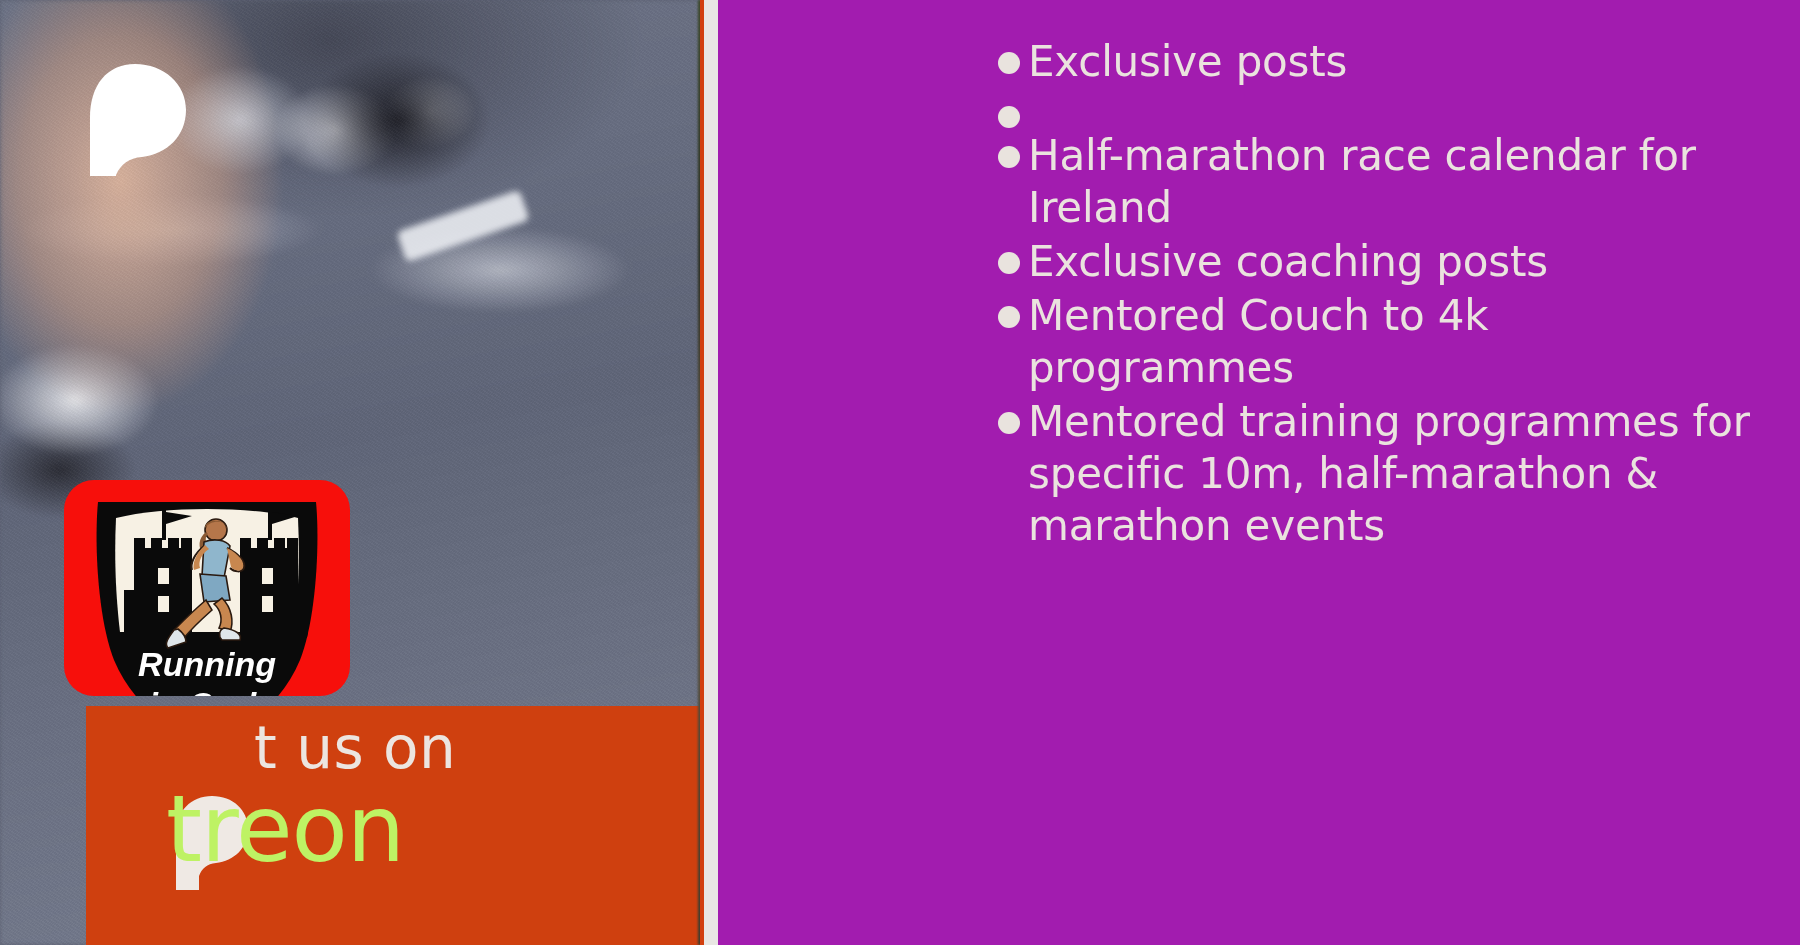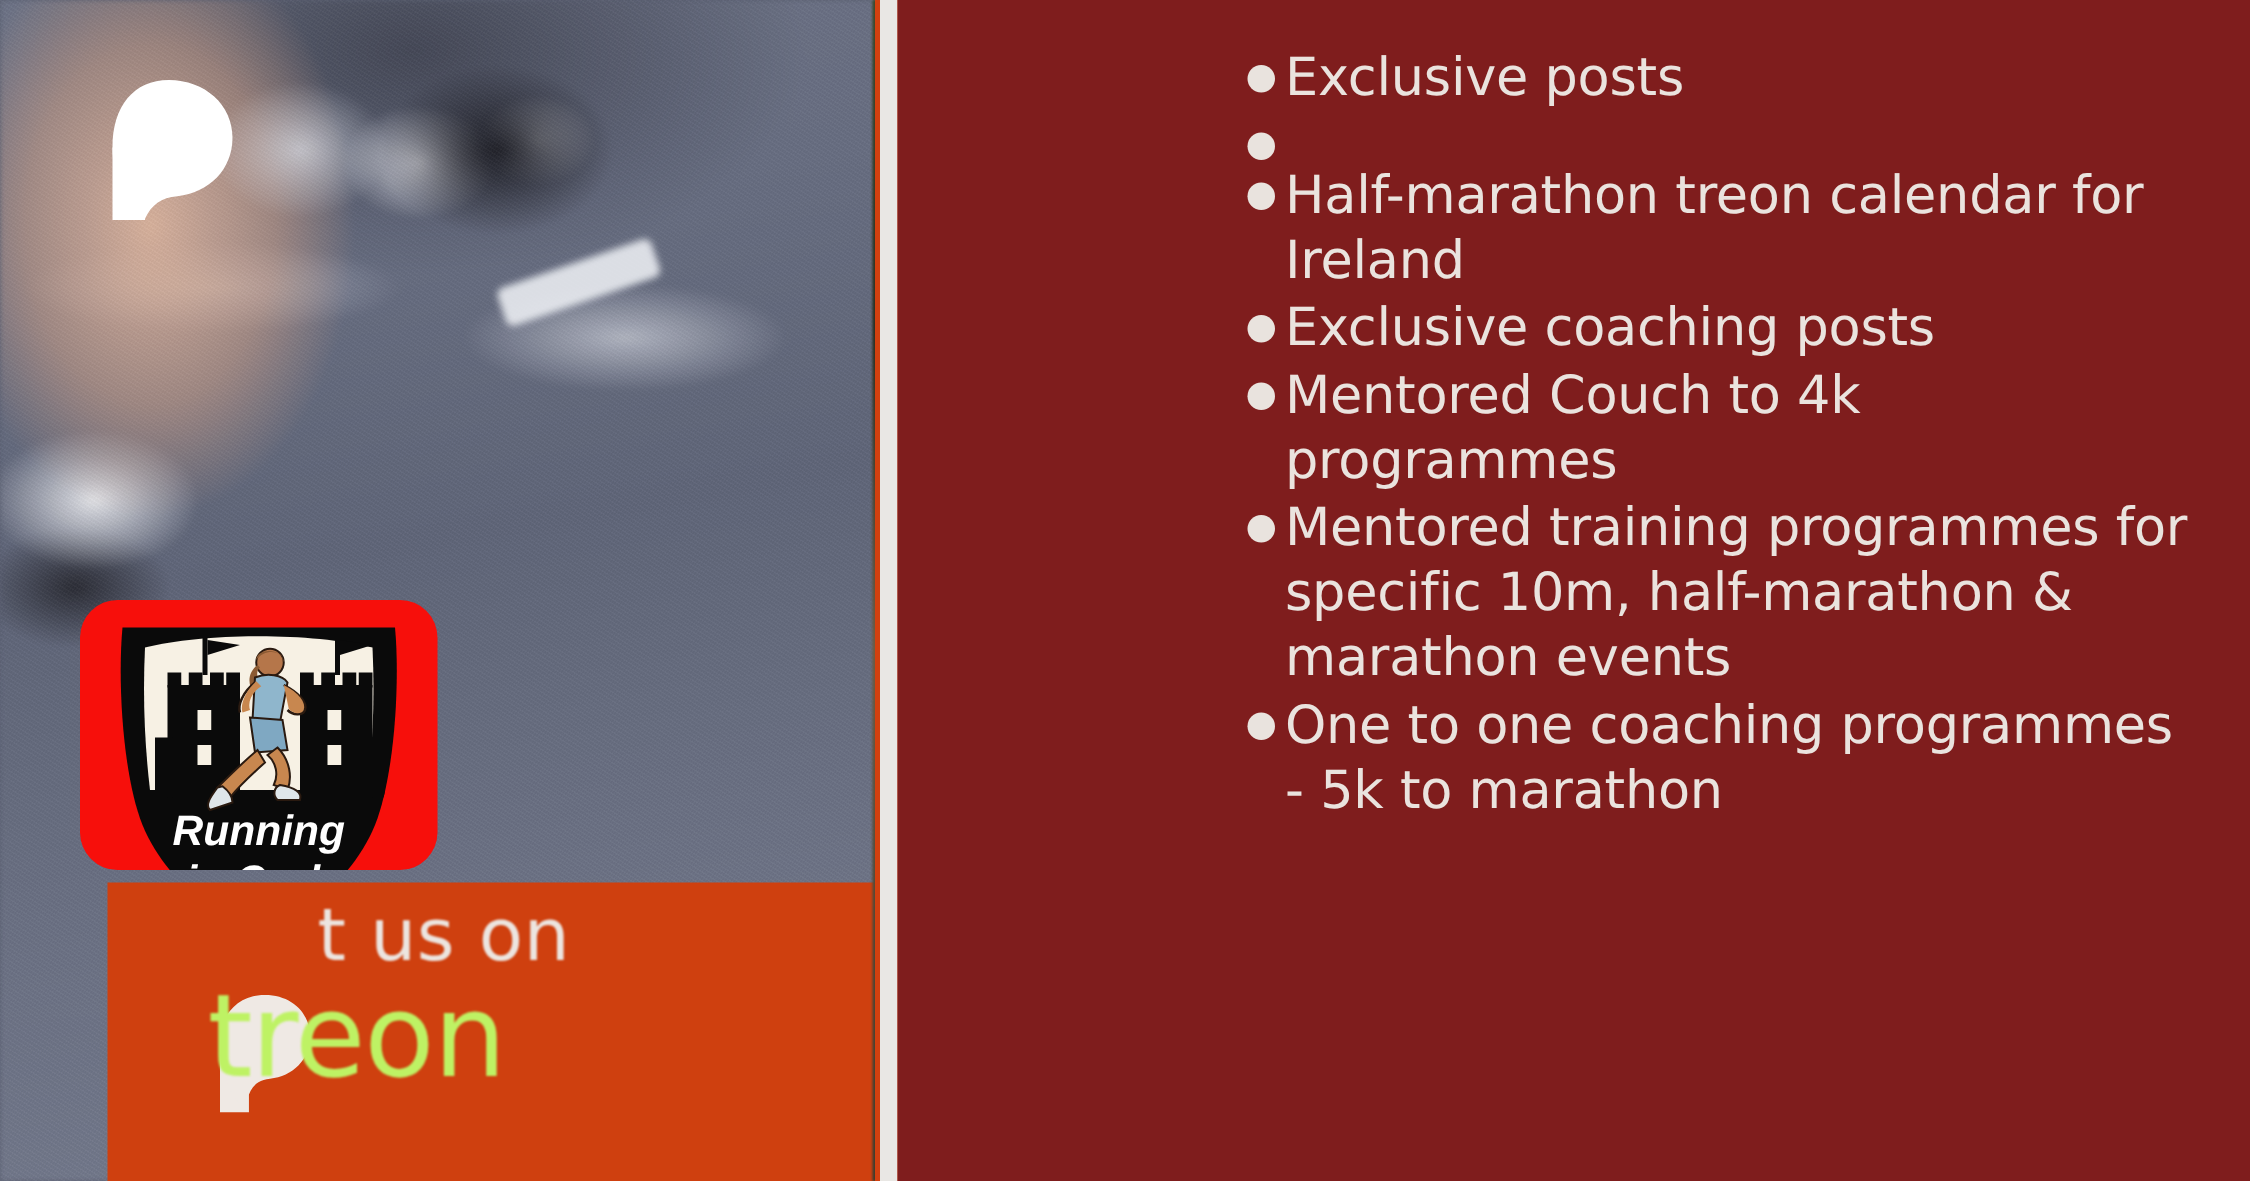--- a/index.html
+++ b/index.html
@@ -86,21 +86,21 @@
   
   .badge{
     position:absolute;left:64px;top:480px;width:286px;height:216px;
     background:#f70f0b;border-radius:30px;overflow:hidden;
   }
   .badge svg{display:block;width:286px;height:272px;}
 
   
   .right-panel{
     position:absolute;left:718px;top:0;width:1082px;height:945px;
-    background:#7f1d1d;
+    background:#a21caf;
   }
   .benefits{
     position:absolute;left:280px;top:36px;width:760px;
     list-style:none;margin:0;padding:0;
   }
   .benefit{
     display:flex;align-items:flex-start;
     margin:0 0 2px 0;
   }
   .bullet{
@@ -225,34 +225,30 @@
     <ul class="benefits">
       <li class="benefit">
         <span class="bullet"></span>
         <span class="benefit-text">Exclusive posts</span>
       </li>
       <li class="benefit">
         <span class="bullet"></span>
       </li>
       <li class="benefit">
         <span class="bullet"></span>
-        <span class="benefit-text">Half-marathon treon calendar for Ireland</span>
+        <span class="benefit-text">Half-marathon race calendar for Ireland</span>
       </li>
       <li class="benefit">
         <span class="bullet"></span>
         <span class="benefit-text">Exclusive coaching posts</span>
       </li>
       <li class="benefit">
         <span class="bullet"></span>
         <span class="benefit-text">Mentored Couch to 4k programmes</span>
       </li>
       <li class="benefit">
         <span class="bullet"></span>
         <span class="benefit-text">Mentored training programmes for specific 10m, half-marathon &amp; marathon events</span>
-      </li>
-      <li class="benefit">
-        <span class="bullet"></span>
-        <span class="benefit-text">One to one coaching programmes - 5k to marathon</span>
       </li>
     </ul>
   </div>
 
 </div>
 
 </body></html>

